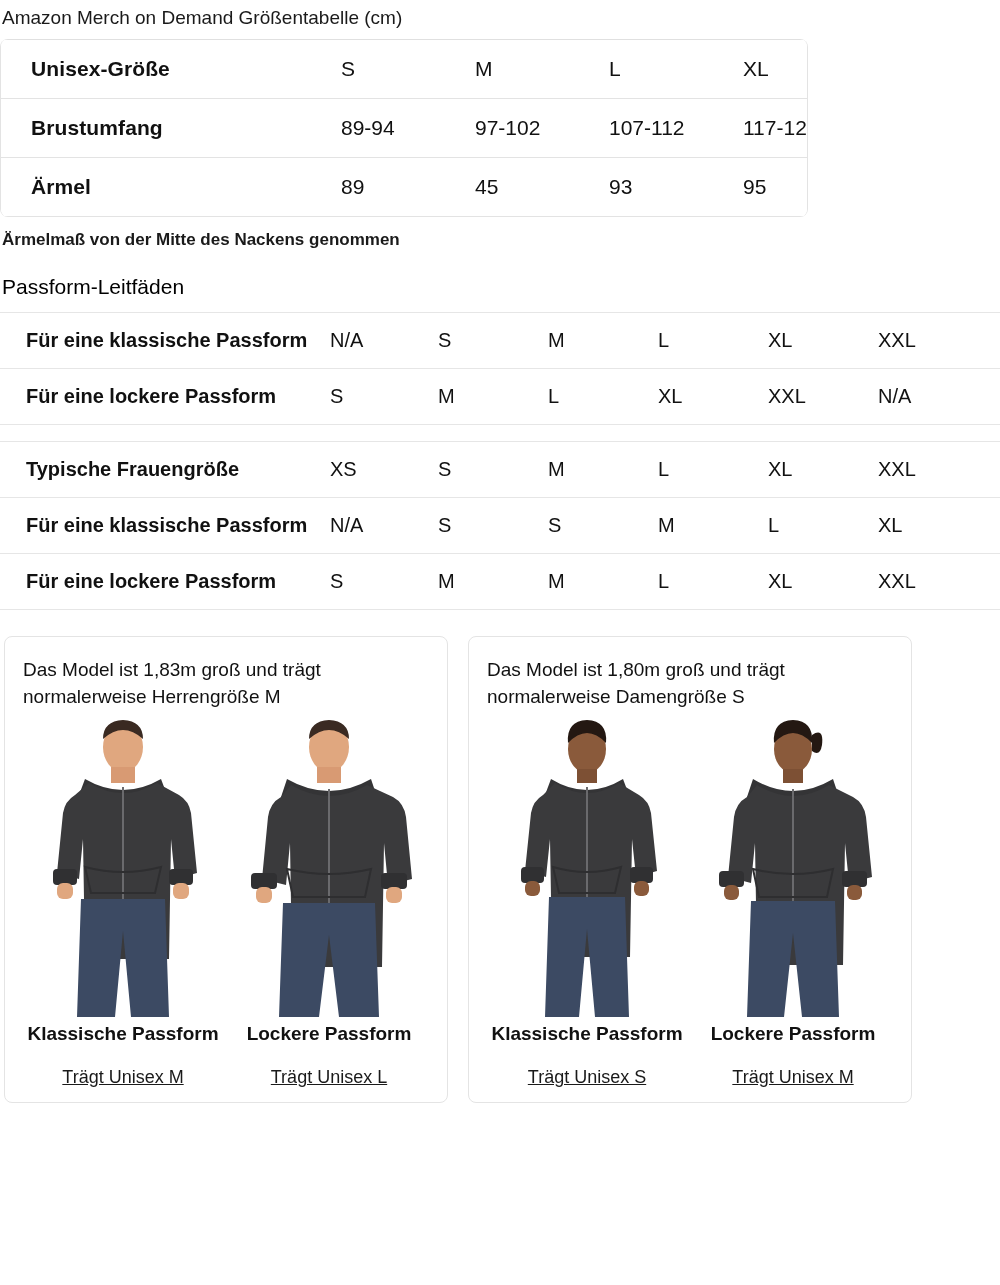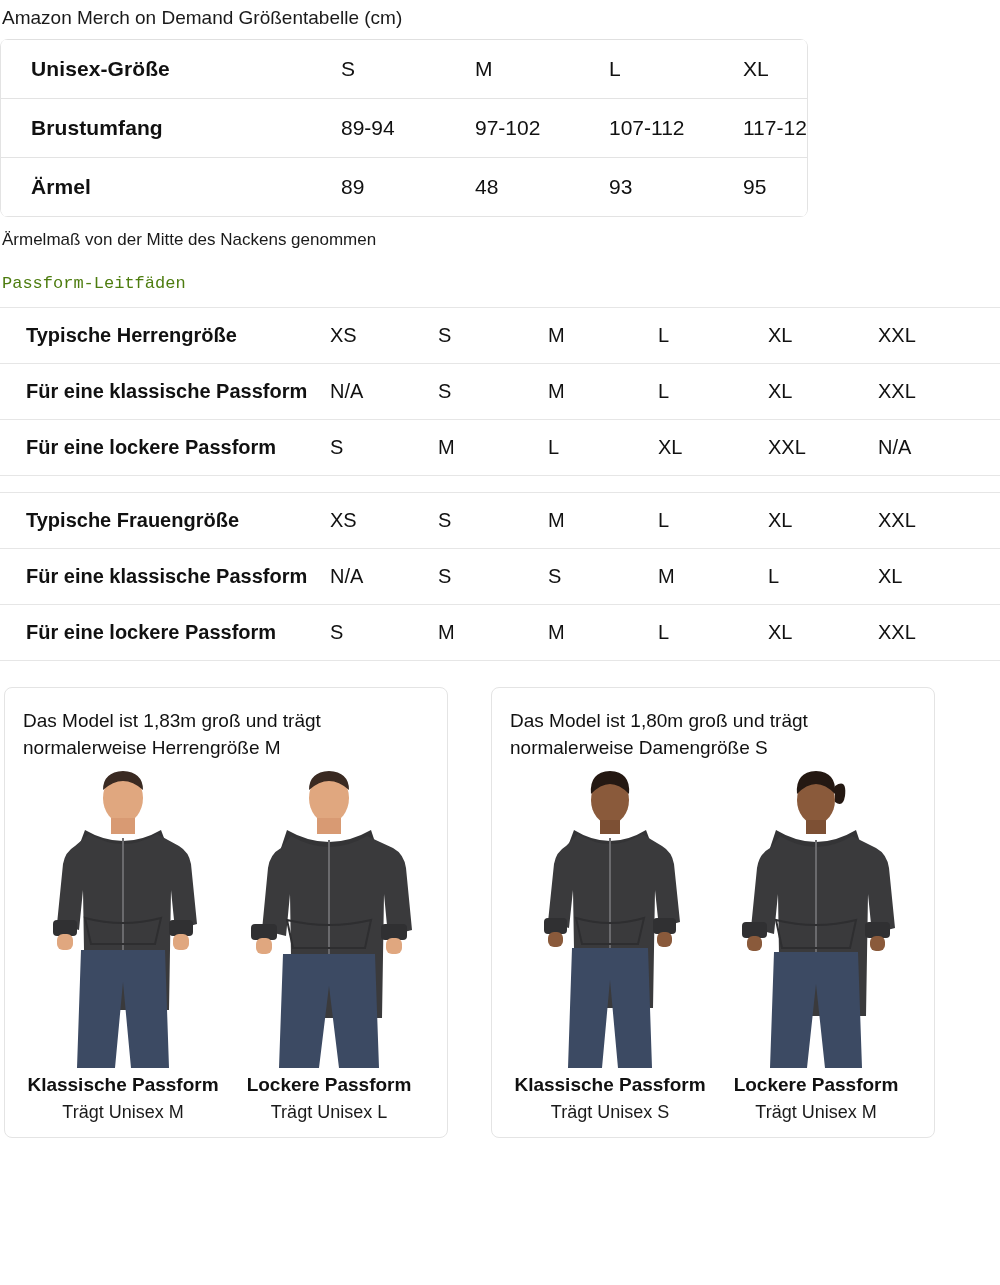--- a/index.html
+++ b/index.html
@@ -20,27 +20,27 @@
     font-size: 19px;
     color: #1a1a1a;
     padding: 6px 0 8px 2px;
     line-height: 1.3;
   }
   .note {
     font-size: 17px;
     color: #1a1a1a;
     padding: 12px 0 10px 2px;
     line-height: 1.3;
+    font-weight: bold;
   }
   .section-title {
-    font-size: 17px;
-    color: #4d7c0f;
+    font-size: 21px;
+    color: #000000;
     padding: 12px 0 12px 2px;
     line-height: 1.3;
-    font-family: Liberation Mono, monospace;
   }
   table.sz {
     width: 1000px;
     border-collapse: collapse;
     table-layout: fixed;
     background: #fff;
   }
   table.sz.main td {
     border: 1px solid #e3e3e3;
     border-left: none;
@@ -77,21 +77,21 @@
     color: #111;
   }
   table.fit tr td:first-child {
     padding-left: 26px;
     font-weight: bold;
   }
   .fitwrap { margin-bottom: 16px; }
 
   .models {
     display: flex;
-    gap: 43px;
+    gap: 20px;
     padding: 10px 4px 0 4px;
   }
   .model-card {
     flex: 1 1 0;
     border: 1px solid #e4e4e4;
     border-radius: 8px;
     padding: 20px 18px 14px 18px;
     background: #fff;
   }
   .model-card .head {
@@ -115,22 +115,23 @@
     margin: 0 auto;
   }
   .fig .fit-label {
     font-size: 19px;
     font-weight: bold;
     margin-top: 6px;
     color: #111;
   }
   .fig .wears {
     font-size: 18px;
-    margin-top: 6px;
+    margin-top: 22px;
     color: #1a1a1a;
+    text-decoration: underline;
   }
 </style>
 </head>
 <body>
 
 <div class="page">
 
   <div class="caption">Amazon Merch on Demand Größentabelle (cm)</div>
 
   <div class="outer-border">
@@ -156,21 +157,21 @@
           <td>Brustumfang</td>
           <td class="val">89-94</td>
           <td class="val">97-102</td>
           <td class="val">107-112</td>
           <td class="val">117-122</td>
           <td class="val">127-132</td>
         </tr>
         <tr>
           <td>Ärmel</td>
           <td class="val">89</td>
-          <td class="val">48</td>
+          <td class="val">45</td>
           <td class="val">93</td>
           <td class="val">95</td>
           <td class="val">96.5</td>
         </tr>
       </tbody>
     </table>
   </div>
 
   <div class="note">Ärmelmaß von der Mitte des Nackens genommen</div>
 
@@ -181,29 +182,20 @@
       <colgroup>
         <col style="width:330px">
           <col style="width:108px">
           <col style="width:110px">
         <col style="width:110px">
           <col style="width:110px">
           <col style="width:110px">
           <col style="width:122px">
       </colgroup>
       <tbody>
-        <tr>
-          <td>Typische Herrengröße</td>
-          <td>XS</td>
-          <td>S</td>
-          <td>M</td>
-          <td>L</td>
-          <td>XL</td>
-          <td>XXL</td>
-        </tr>
         <tr>
           <td>Für eine klassische Passform</td>
           <td>N/A</td>
           <td>S</td>
           <td>M</td>
           <td>L</td>
           <td>XL</td>
           <td>XXL</td>
         </tr>
         <tr>

